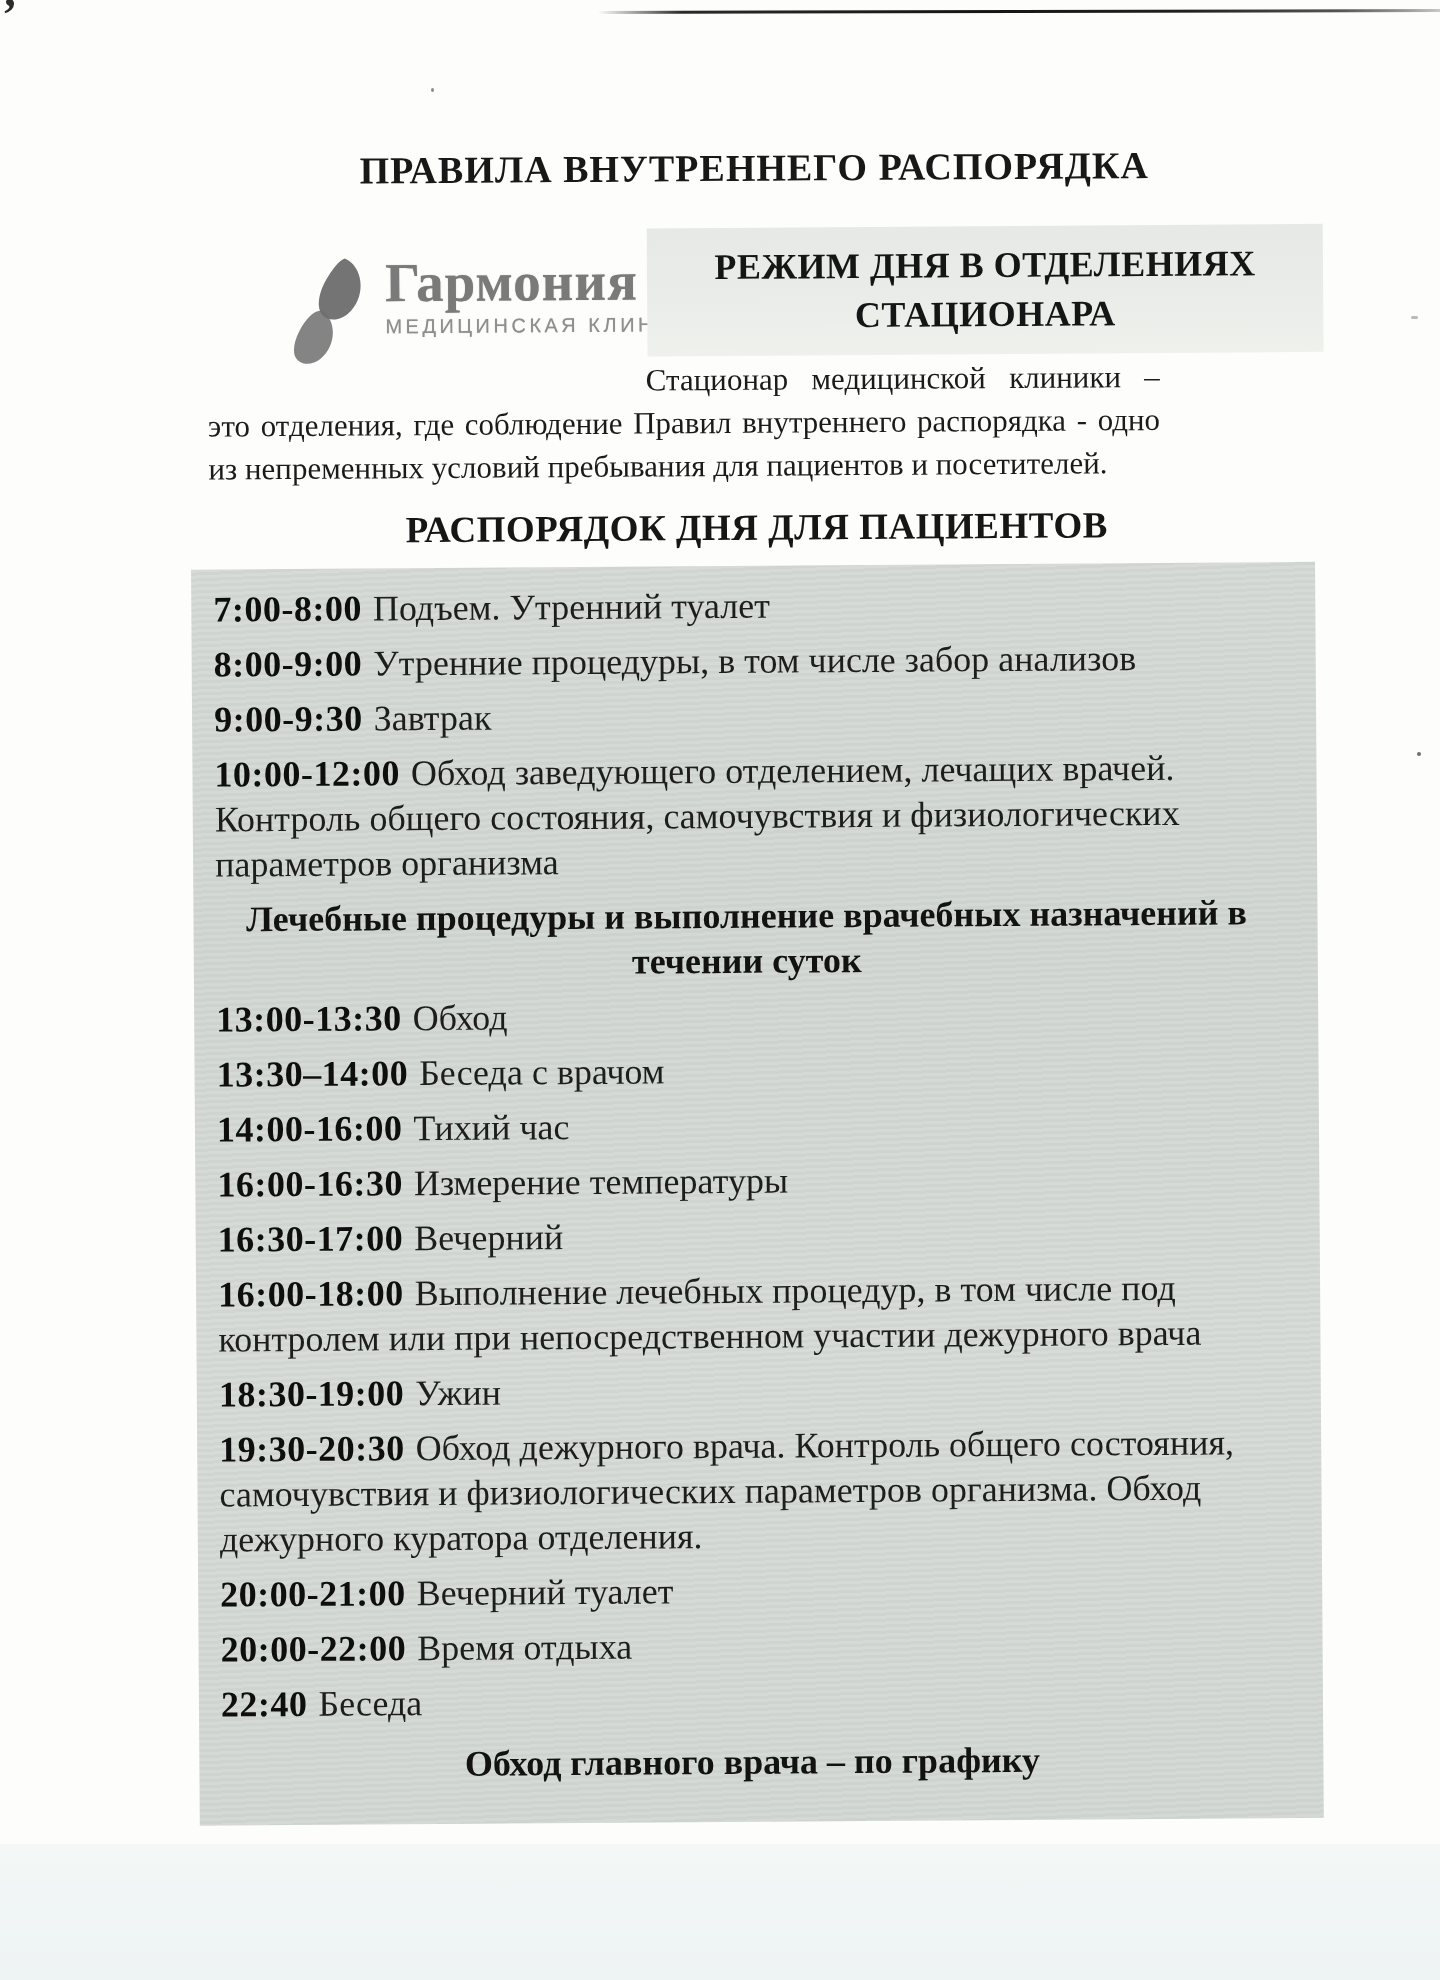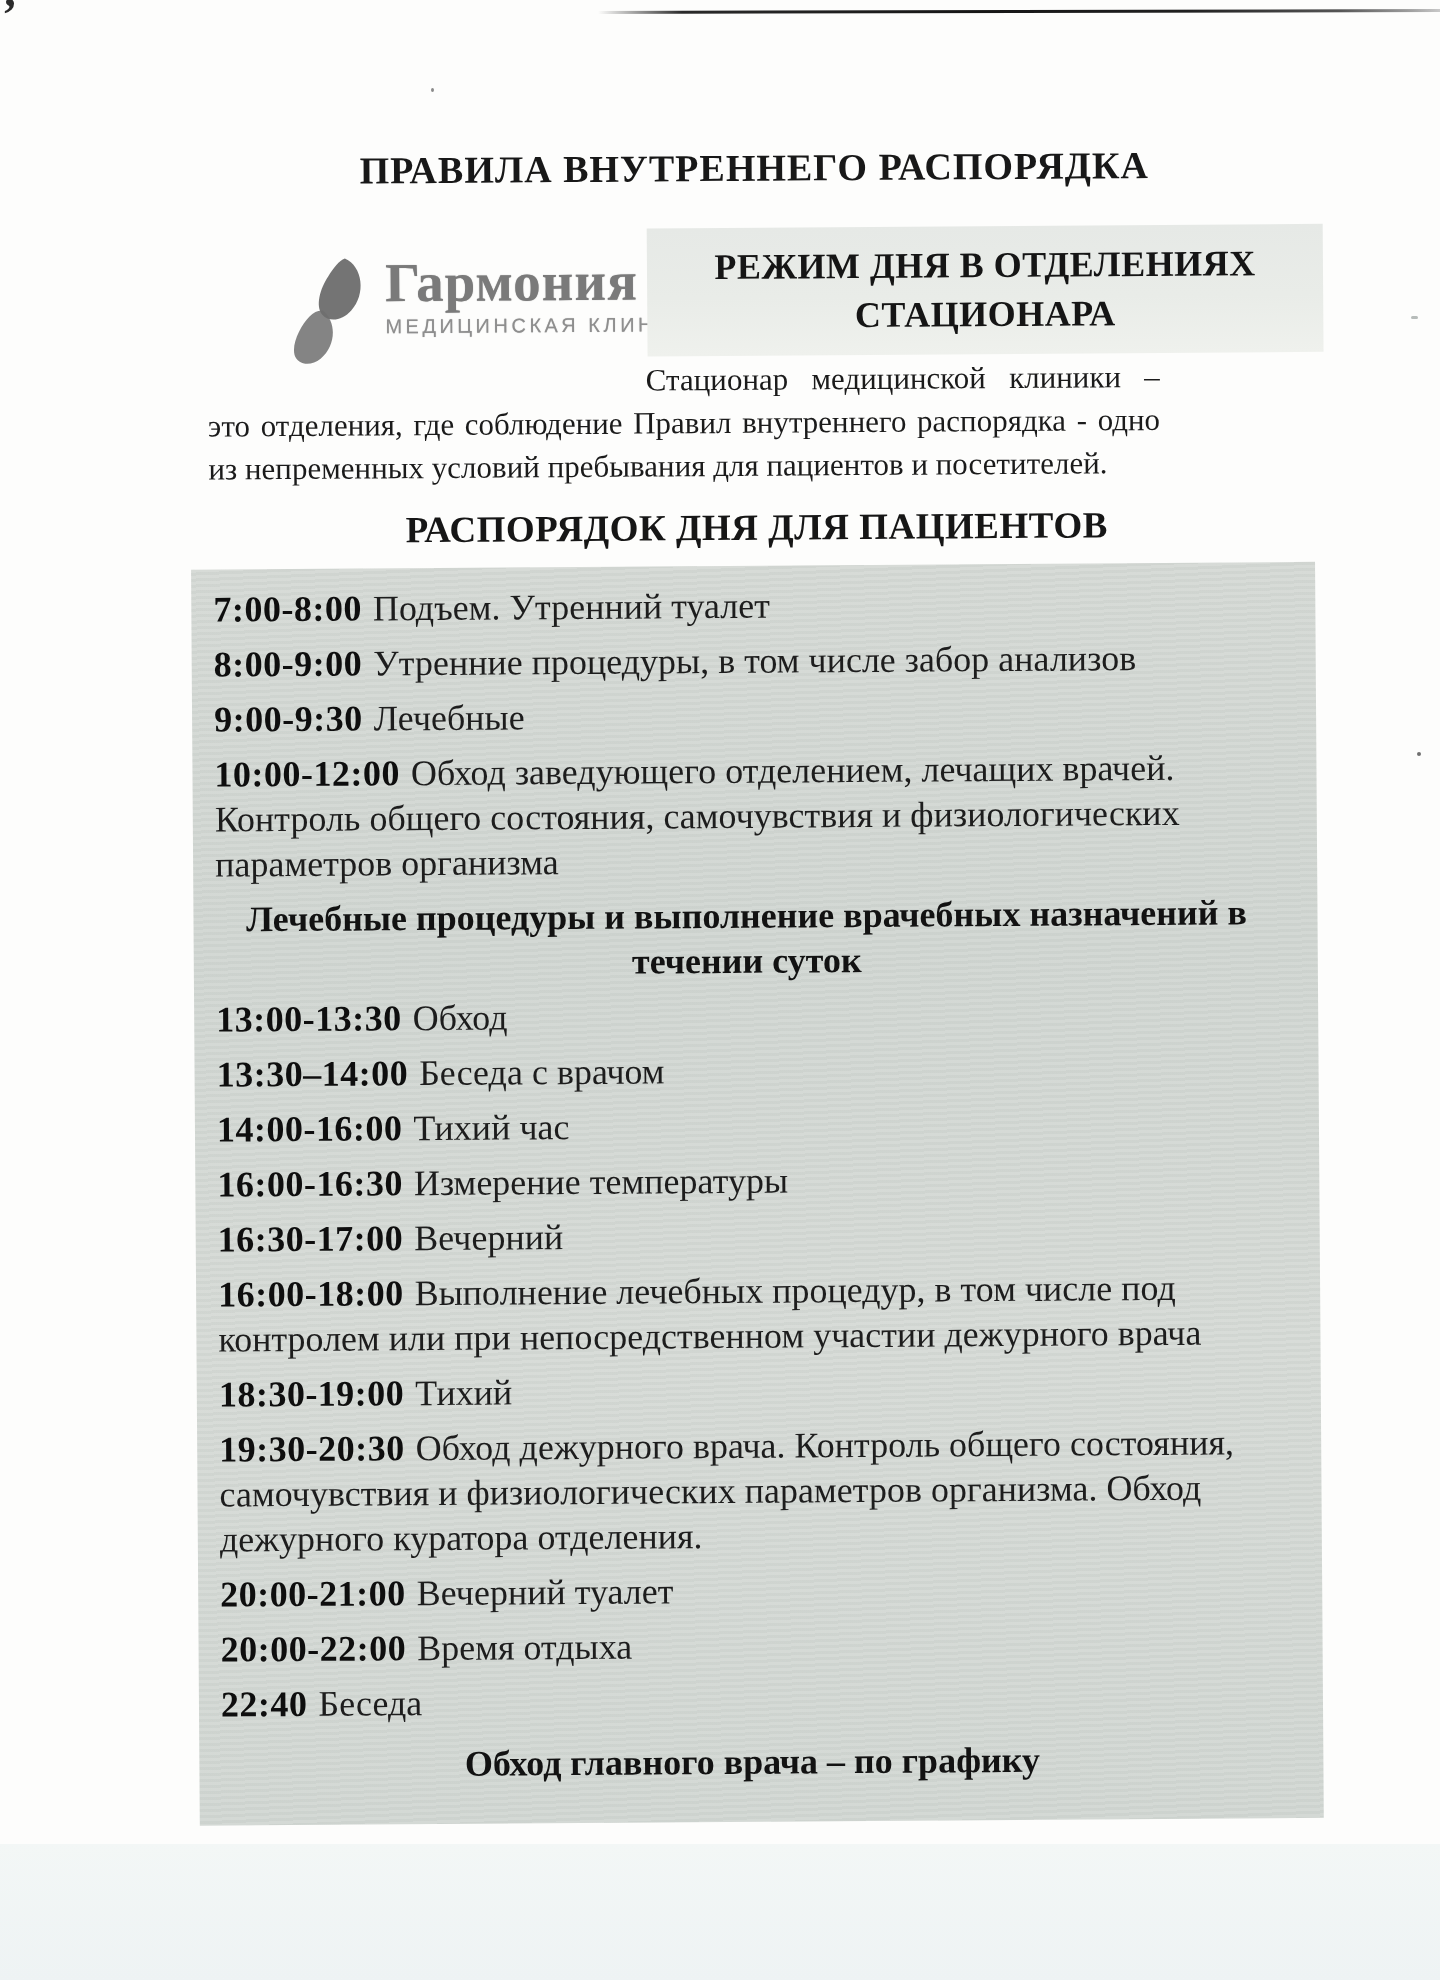--- a/index.html
+++ b/index.html
@@ -191,21 +191,21 @@
 
     <div class="sched-box">
 
       <p class="row">
         <span class="t">7:00-8:00</span><span class="d">Подъем. Утренний туалет</span>
       </p>
       <p class="row">
         <span class="t">8:00-9:00</span><span class="d">Утренние процедуры, в том числе забор анализов</span>
       </p>
       <p class="row">
-        <span class="t">9:00-9:30</span><span class="d">Лечебные</span>
+        <span class="t">9:00-9:30</span><span class="d">Завтрак</span>
       </p>
       <p class="row">
         <span class="t">10:00-12:00</span><span class="d">Обход заведующего отделением, лечащих врачей. Контроль общего состояния, самочувствия и физиологических параметров организма</span>
       </p>
 
       <p class="mid">Лечебные процедуры и выполнение врачебных назначений в течении суток</p>
 
       <p class="row">
         <span class="t">13:00-13:30</span><span class="d">Обход</span>
       </p>
@@ -218,21 +218,21 @@
       <p class="row">
         <span class="t">16:00-16:30</span><span class="d">Измерение температуры</span>
       </p>
       <p class="row">
         <span class="t">16:30-17:00</span><span class="d">Вечерний</span>
       </p>
       <p class="row">
         <span class="t">16:00-18:00</span><span class="d">Выполнение лечебных процедур, в том числе под контролем или при непосредственном участии дежурного врача</span>
       </p>
       <p class="row">
-        <span class="t">18:30-19:00</span><span class="d">Тихий</span>
+        <span class="t">18:30-19:00</span><span class="d">Ужин</span>
       </p>
       <p class="row">
         <span class="t">19:30-20:30</span><span class="d">Обход дежурного врача. Контроль общего состояния, самочувствия и физиологических параметров организма. Обход дежурного куратора отделения.</span>
       </p>
       <p class="row">
         <span class="t">20:00-21:00</span><span class="d">Вечерний туалет</span>
       </p>
       <p class="row">
         <span class="t">20:00-22:00</span><span class="d">Время отдыха</span>
       </p>

